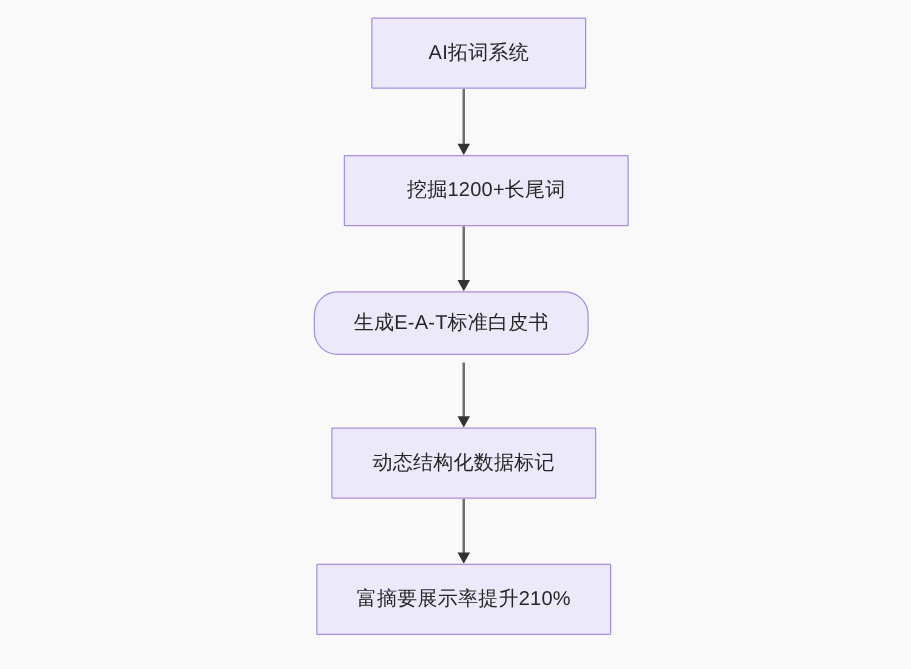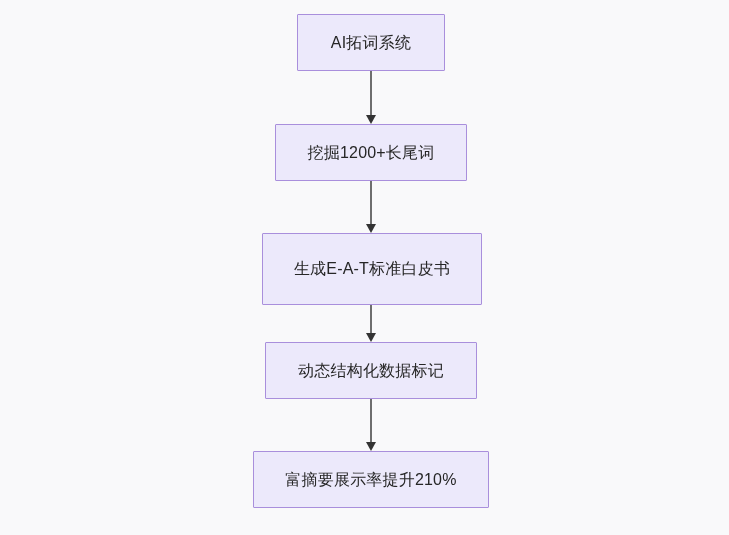--- a/index.html
+++ b/index.html
@@ -78,29 +78,29 @@
   <div class="edge" style="left:361px; top:290px; width:20px; height:52px;">
     <div class="edge-line" style="height:44px;"></div>
     <div class="edge-head"></div>
   </div>
 
   <div class="edge" style="left:361px; top:399px; width:20px; height:52px;">
     <div class="edge-line" style="height:44px;"></div>
     <div class="edge-head"></div>
   </div>
 
-  <div class="node" style="left:297px; top:14px; width:148px; height:57px;">
+  <div class="node" style="left:297px; top:14px; width:172px; height:57px;">
     <span class="node-label">AI拓词系统</span>
   </div>
 
-  <div class="node" style="left:275px; top:124px; width:192px; height:57px;">
+  <div class="node" style="left:275px; top:124px; width:228px; height:57px;">
     <span class="node-label">挖掘1200+长尾词</span>
   </div>
 
-  <div class="node" style="left:262px; top:233px; width:220px; height:72px;">
+  <div class="node" style="left:251px; top:233px; width:220px; height:51px;border-radius:19px;">
     <span class="node-label">生成E-A-T标准白皮书</span>
   </div>
 
   <div class="node" style="left:265px; top:342px; width:212px; height:57px;">
     <span class="node-label">动态结构化数据标记</span>
   </div>
 
   <div class="node" style="left:253px; top:451px; width:236px; height:57px;justify-content:center;">
     <span class="node-label">富摘要展示率提升210%</span>
   </div>

